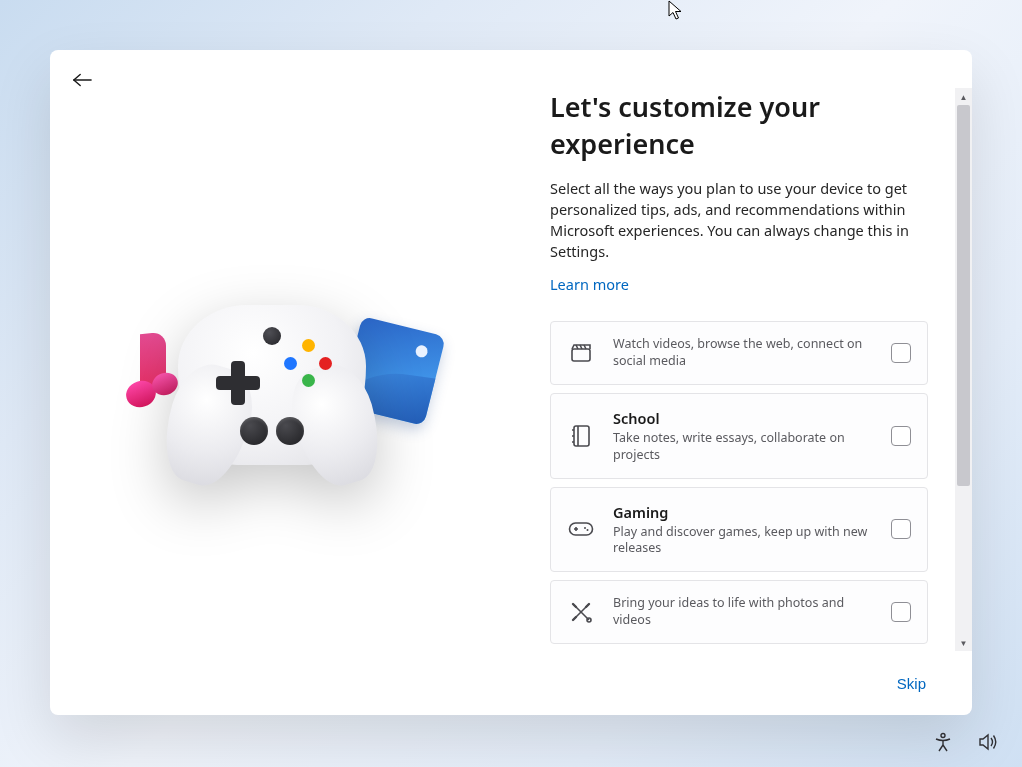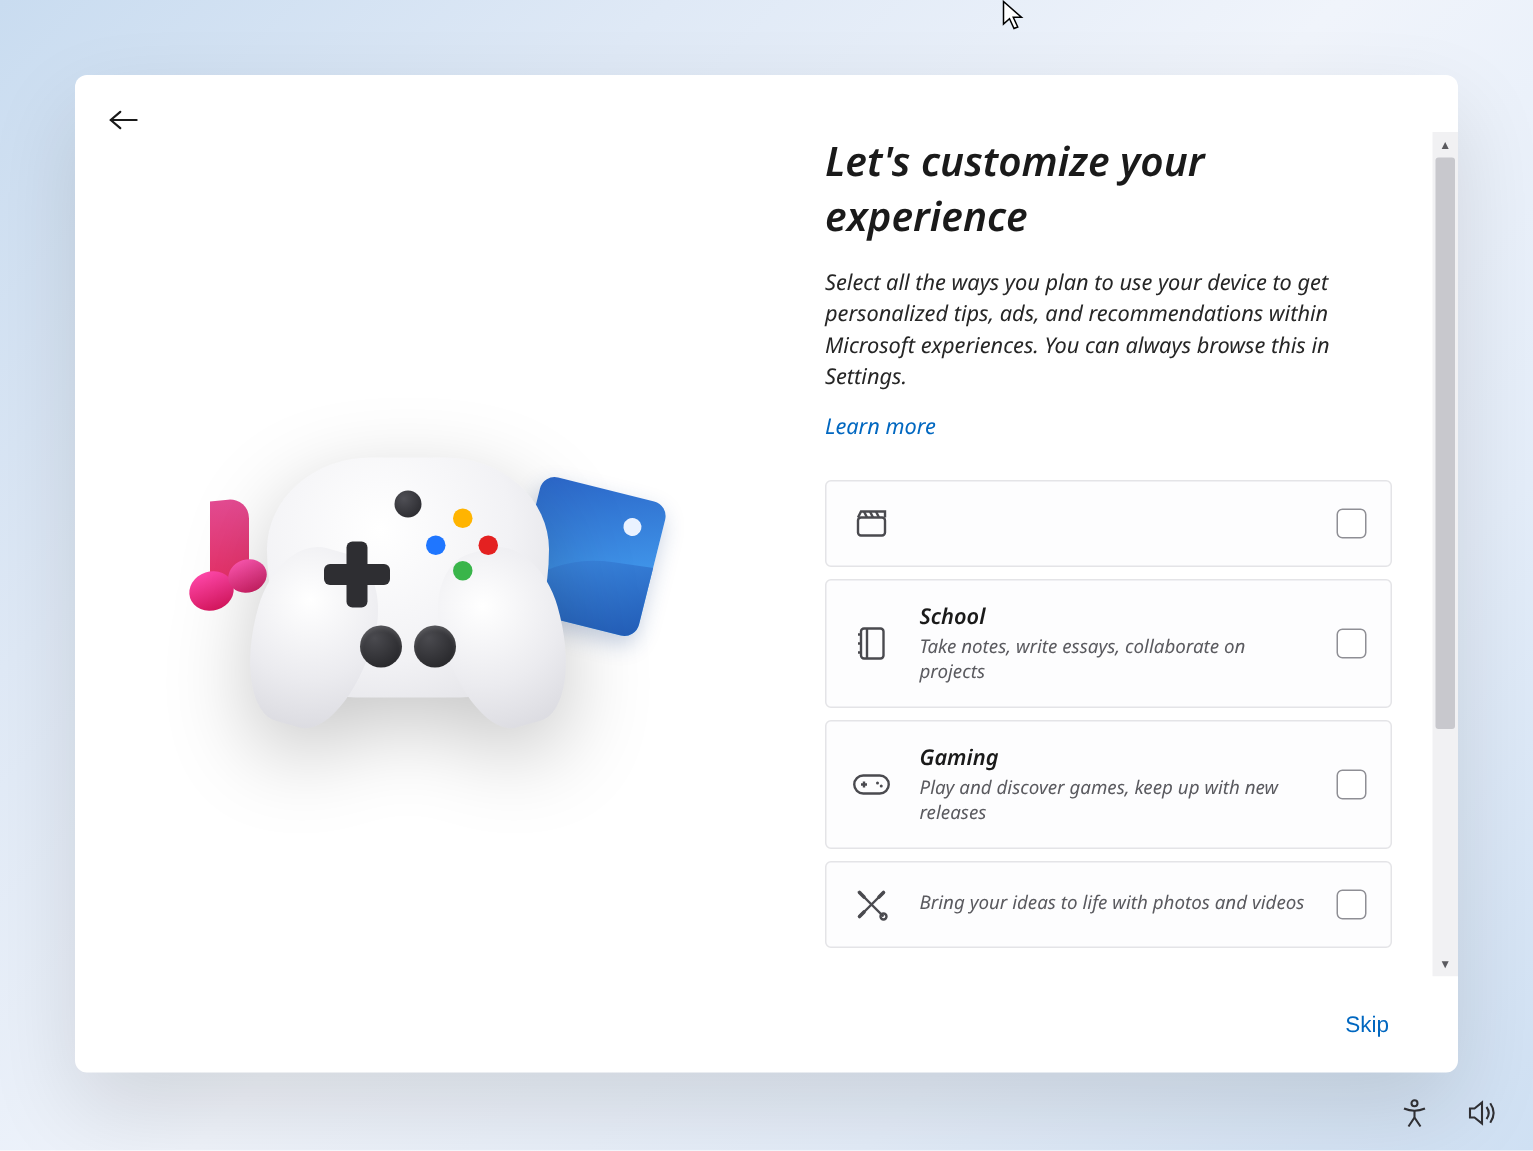--- a/index.html
+++ b/index.html
@@ -161,21 +161,20 @@
       flex: 1;
       display: flex;
       flex-direction: column;
       position: relative;
     }
     .scrollpane {
       position: relative;
       padding: 38px 44px 10px 40px;
       flex: 1;
       overflow: hidden;
-      font-style: italic;
     }
 
     .title {
       font-size: 27px;
       font-weight: 600;
       color: #1a1a1a;
       margin-bottom: 16px;
     }
     .description {
       font-size: 14.5px;
@@ -351,34 +350,35 @@
           <div class="stick left"></div>
           <div class="stick right"></div>
         </div>
       </div>
     </div>
 
     <div class="right-column">
       <div class="scrollpane">
 
         <h1 class="title">Let's customize your experience</h1>
-        <p class="description">Select all the ways you plan to use your device to get personalized tips, ads, and recommendations within Microsoft experiences. You can always browse this in Settings.</p>
+        <p class="description">Select all the ways you plan to use your device to get personalized tips, ads, and recommendations within Microsoft experiences. You can always change this in Settings.</p>
         <span class="learn-more">Learn more</span>
 
         <div class="options">
 
           <div class="option-card">
             <div class="option-icon">
               <svg width="24" height="24" viewBox="0 0 24 24" fill="none" stroke-width="1.6">
                 <rect x="3" y="8" width="18" height="12" rx="2"></rect>
                 <path d="M3 8 L5 4 L21 4 L21 8"></path>
                 <path d="M7 4 L9 8 M11 4 L13 8 M15 4 L17 8"></path>
               </svg>
             </div>
             <div class="option-text">
+              <div class="option-desc">Watch videos, browse the web, connect on social media</div>
             </div>
             <div class="option-check"></div>
           </div>
 
           <div class="option-card">
             <div class="option-icon">
               <svg width="22" height="24" viewBox="0 0 22 24" fill="none" stroke-width="1.6">
                 <rect x="4" y="2" width="15" height="20" rx="2"></rect>
                 <path d="M8 2 V22"></path>
                 <path d="M2 6 H4 M2 12 H4 M2 18 H4"></path>

